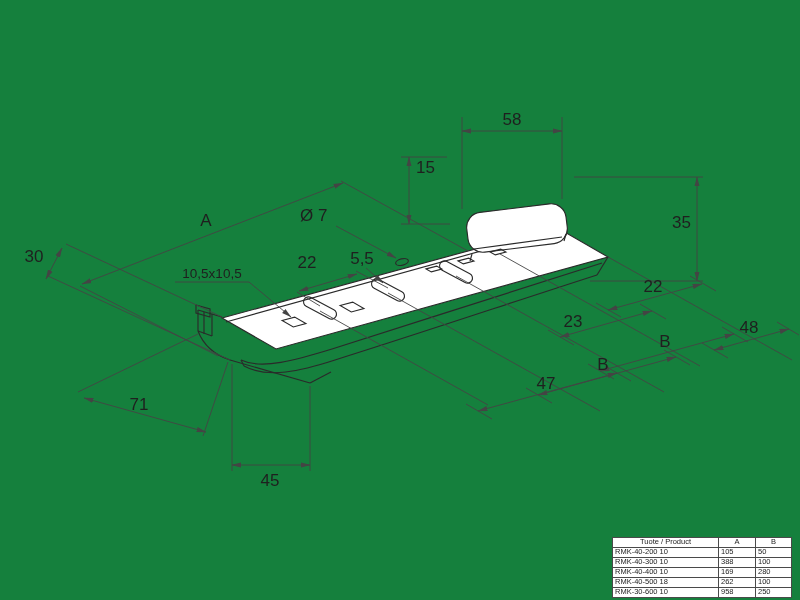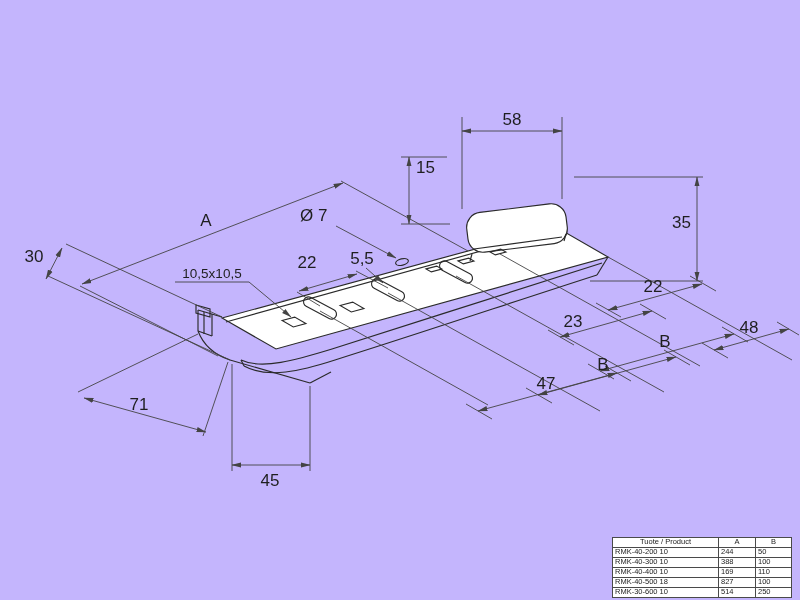--- a/index.html
+++ b/index.html
@@ -1,16 +1,16 @@
 <!DOCTYPE html>
 <html><head>
 <meta charset="utf-8">
 <style>
   html,body{margin:0;padding:0;background:#fff;}
-  .sheet{position:relative;width:800px;height:600px;background:#c4b5fd;overflow:hidden;
+  .sheet{position:relative;width:800px;height:600px;background:#15803d;overflow:hidden;
          font-family:"Liberation Sans","DejaVu Sans",sans-serif;}
   svg{position:absolute;left:0;top:0;}
   .dimtext{font-family:"Liberation Sans","DejaVu Sans",sans-serif;fill:#1f1f1f;}
   table.ptable{position:absolute;left:612px;top:537px;width:179px;border-collapse:collapse;
          background:#fff;table-layout:fixed;}
   table.ptable th,table.ptable td{border:1px solid #4a4a4a;font-size:7.5px;font-weight:400;
          line-height:1.15;padding:0 2px;color:#222;white-space:nowrap;
          overflow:hidden;height:9px;}
 </style>
 </head>
@@ -197,39 +197,39 @@
     <thead>
       <tr>
         <th>Tuote / Product</th>
         <th>A</th>
         <th>B</th>
       </tr>
     </thead>
     <tbody>
       <tr>
         <td>RMK-40-200 10</td>
-        <td>244</td>
+        <td>105</td>
         <td>50</td>
       </tr>
       <tr>
         <td>RMK-40-300 10</td>
         <td>388</td>
         <td>100</td>
       </tr>
       <tr>
         <td>RMK-40-400 10</td>
         <td>169</td>
-        <td>110</td>
+        <td>280</td>
       </tr>
       <tr>
         <td>RMK-40-500 18</td>
-        <td>827</td>
+        <td>262</td>
         <td>100</td>
       </tr>
       <tr>
         <td>RMK-30-600 10</td>
-        <td>514</td>
+        <td>958</td>
         <td>250</td>
       </tr>
     </tbody>
   </table>
 
 </div>
 
 </body></html>

